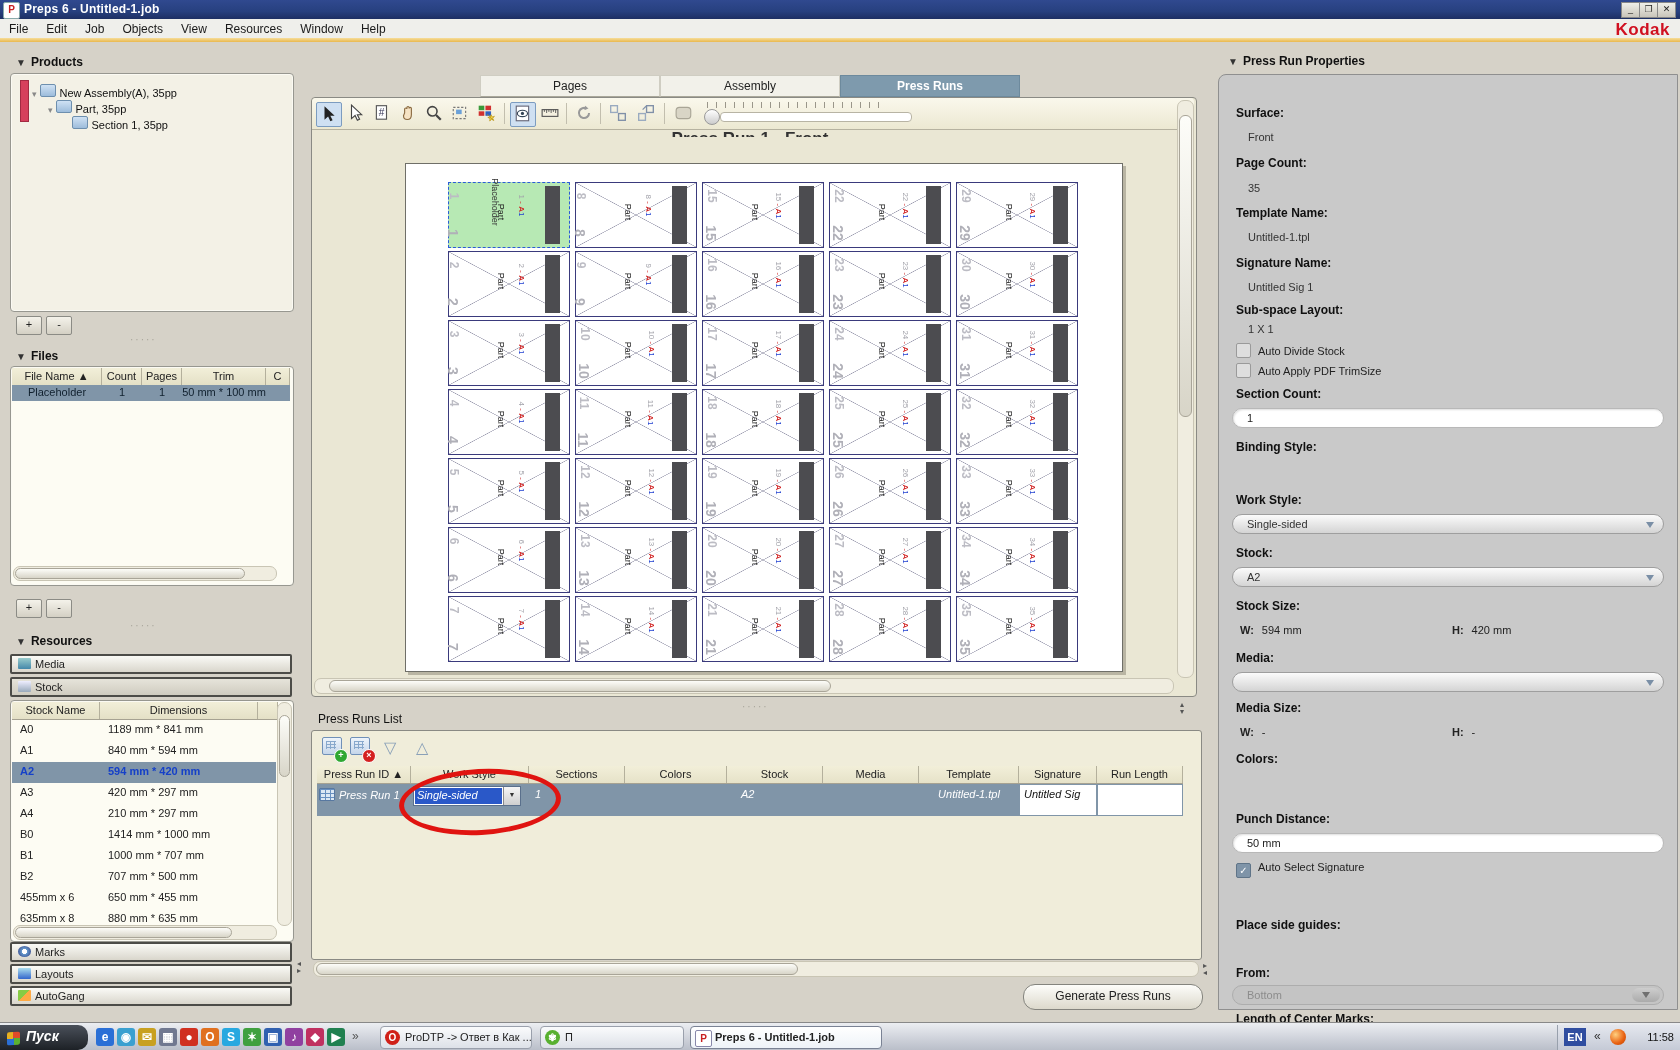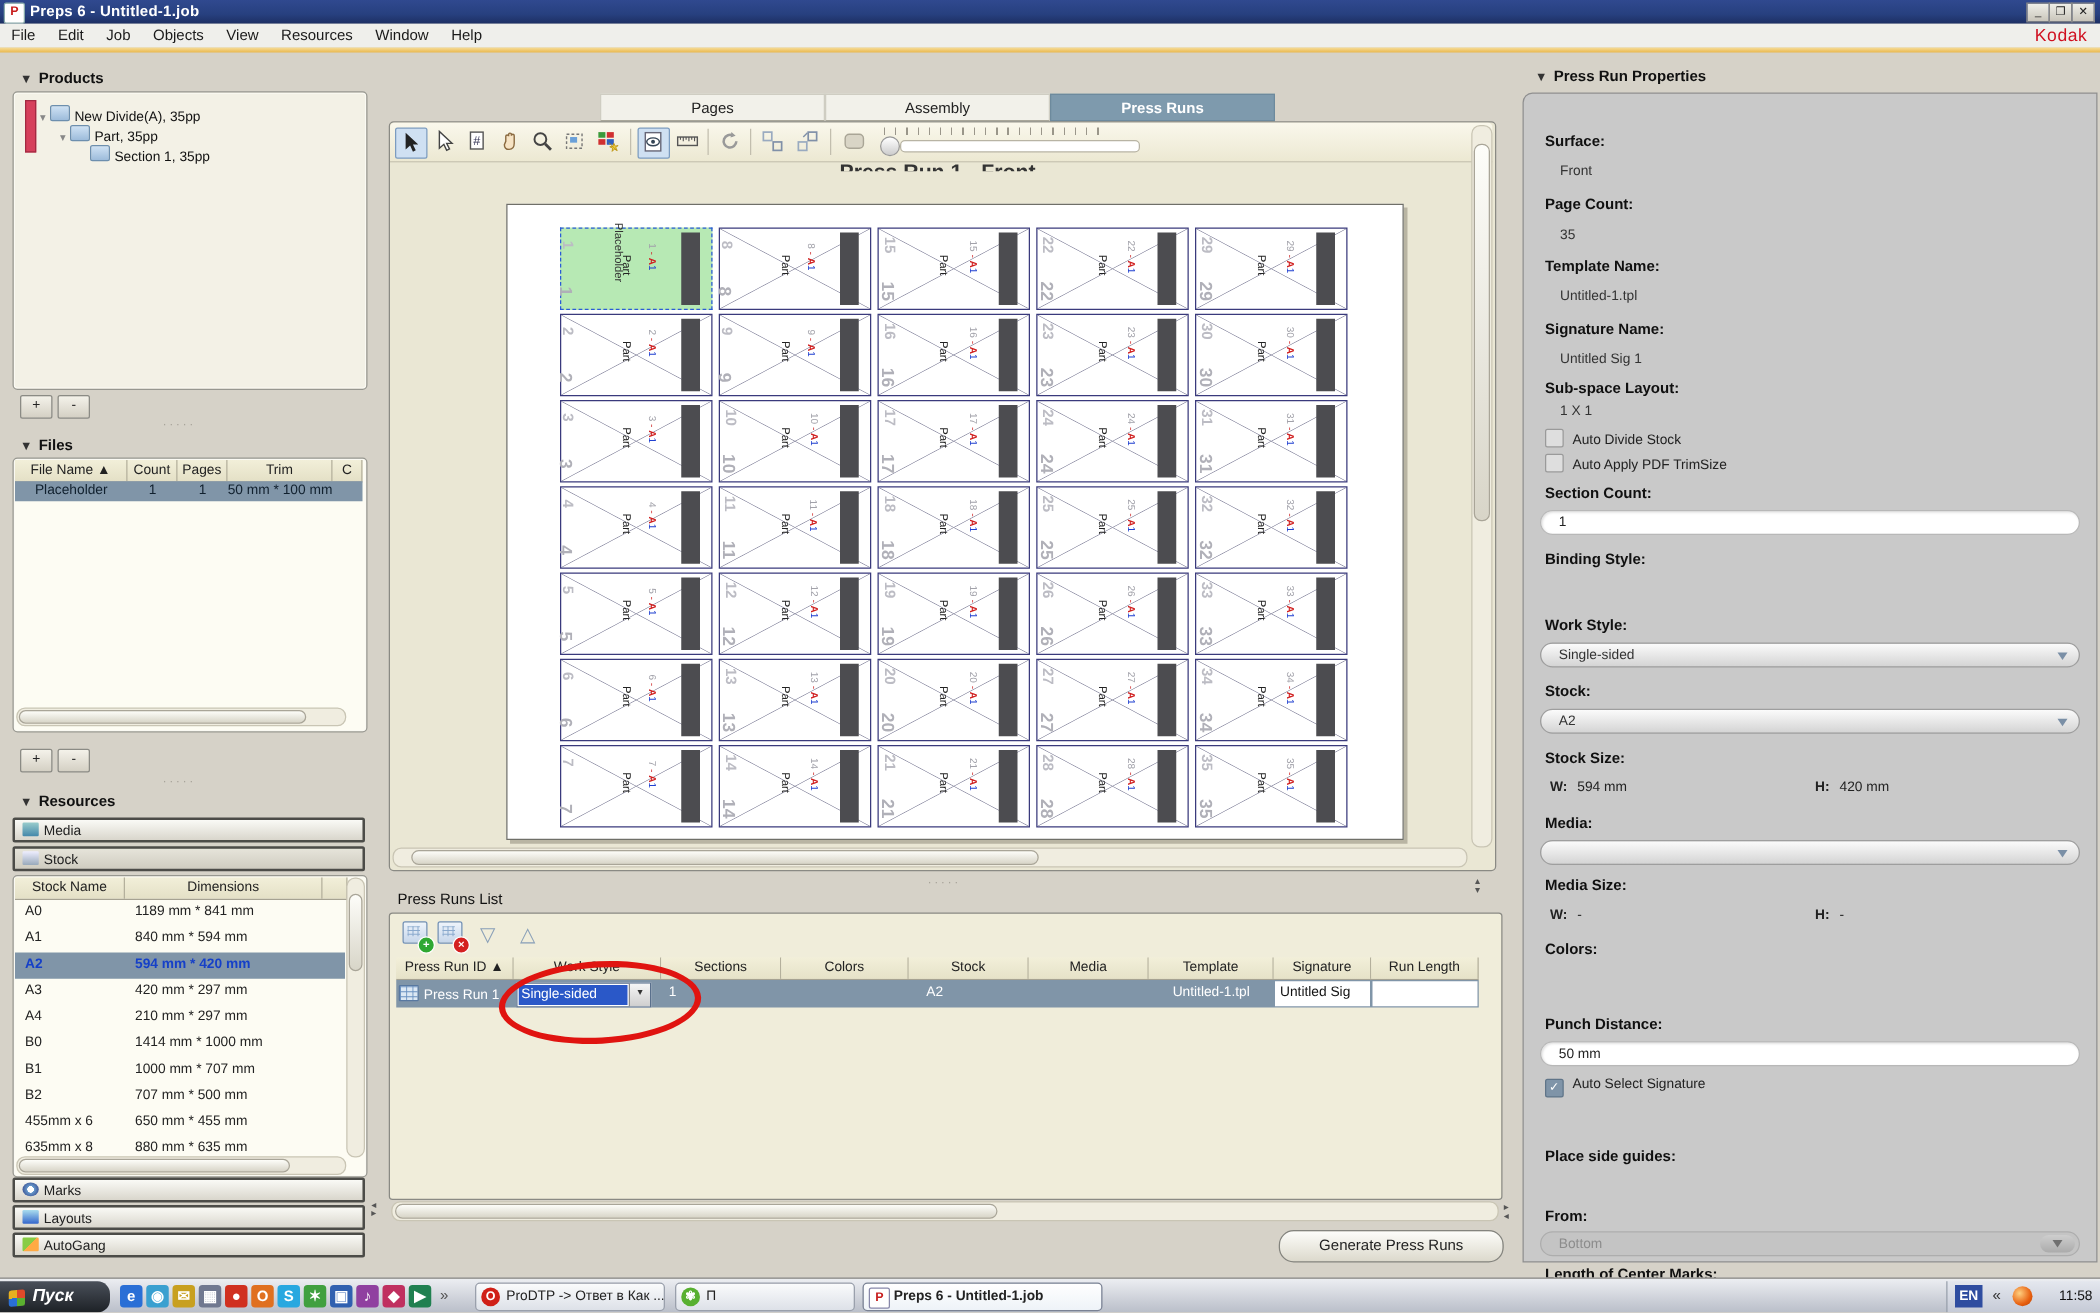--- a/index.html
+++ b/index.html
@@ -6,21 +6,21 @@
   #app{position:relative;width:1680px;height:1050px;overflow:hidden;background:#d6d2c8;}
   
   #titlebar{position:absolute;left:0;top:0;width:1680px;height:19px;background:linear-gradient(#30498f,#27407f 60%,#1d2f63);color:#fff;}
   #title-icon{position:absolute;left:3px;top:2px;width:15px;height:15px;background:#fff;border:1px solid #8aa;border-radius:2px;font-size:10px;font-weight:bold;color:#c82020;text-align:center;line-height:14px;}
   #title-text{position:absolute;left:24px;top:2px;font-size:12px;font-weight:bold;letter-spacing:.2px;}
   .win-btn{position:absolute;top:2px;width:17px;height:14px;background:linear-gradient(#efefe9,#c9c5ba);border:1px solid #888;font-size:9px;line-height:13px;text-align:center;color:#222;}
   
   #menubar{position:absolute;left:0;top:19px;width:1680px;height:19px;background:#efefeb;border-bottom:1px solid #d0cec4;}
   .menu-item{display:inline-block;padding:2px 9px 0 9px;font-size:12px;color:#1a1a1a;height:17px;}
   #gold-strip{position:absolute;left:0;top:38px;width:1680px;height:4px;background:linear-gradient(#f6dd9a,#e9b84e);}
-  #kodak{position:absolute;right:10px;top:20px;font-size:14px;font-weight:normal;color:#d01020;letter-spacing:.5px;}
+  #kodak{position:absolute;right:10px;top:20px;font-size:17px;font-weight:bold;color:#d01020;letter-spacing:.5px;}
   
   .sec-head{position:absolute;font-size:12px;font-weight:bold;color:#111;}
   .sec-head .tri{color:#333;font-size:10px;margin-right:5px;}
   .panel-box{position:absolute;background:#f3f1e6;border:1px solid #979790;border-radius:4px;box-shadow:inset 0 0 0 1px #fbfaf3;}
   .small-btn{position:absolute;width:24px;height:17px;background:linear-gradient(#f4f2ea,#d4d0c4);border:1px solid #8b8b85;font-size:11px;text-align:center;line-height:15px;color:#222;border-radius:2px;}
   .dots{position:absolute;color:#a8a49a;font-size:10px;letter-spacing:2px;}
   .sb-track-h{position:absolute;background:#f0ede0;border:1px solid #c9c5b4;border-radius:7px;}
   .sb-track-v{position:absolute;background:#f0ede0;border:1px solid #c9c5b4;border-radius:7px;}
   .sb-thumb{position:absolute;background:linear-gradient(#fdfdf9,#d8d5c8);border:1px solid #a9a598;border-radius:6px;}
   .tiny-arrows{position:absolute;font-size:8px;color:#555;line-height:7px;text-align:center;}
@@ -72,21 +72,21 @@
   .prl-tool{position:absolute;top:737px;width:22px;height:22px;}
   .prl-grid-ico{position:absolute;left:0;top:0;width:18px;height:16px;background:linear-gradient(#eef4fb,#c6d6ea);border:1px solid #7090b8;border-radius:2px;}
   .prl-grid-ico:before{content:"";position:absolute;left:3px;top:3px;width:10px;height:8px;background:
     linear-gradient(#88a8cc 1px,transparent 1px) 0 0/10px 3px,
     linear-gradient(90deg,#88a8cc 1px,transparent 1px) 0 0/4px 8px;}
   .badge{position:absolute;right:-4px;bottom:-4px;width:12px;height:12px;border-radius:50%;color:#fff;font-size:9px;font-weight:bold;text-align:center;line-height:11px;border:1px solid #fff;}
   .badge.add{background:#2fa832;} .badge.del{background:#d42020;}
   .tri-btn{position:absolute;font-size:16px;color:#8aa0b8;}
   #prl-head{left:317px;top:766px;}
   #prl-head .hc{background:linear-gradient(#f2efd9,#e6e2c8);}
-  #prl-row{position:absolute;left:317px;top:784px;display:flex;height:22px;background:#8095a8;}
+  #prl-row{position:absolute;left:317px;top:784px;display:flex;height:32px;background:#8095a8;font-style:italic;}
   #prl-row .rc{position:relative;font-size:11px;color:#fff;box-sizing:border-box;padding-top:4px;overflow:visible;white-space:nowrap;}
   .row-ico{display:inline-block;width:14px;height:11px;background:#dce8f4;border:1px solid #5878a0;border-radius:1px;margin:0 4px 0 2px;vertical-align:-2px;
     background-image:linear-gradient(#6890c0 1px,transparent 1px),linear-gradient(90deg,#6890c0 1px,transparent 1px);background-size:5px 4px;}
   .cell-white{position:absolute;left:1px;top:1px;right:1px;bottom:1px;background:#fff;color:#111;font-size:11px;padding:3px 0 0 4px;box-sizing:border-box;}
   #row-combo{position:absolute;left:2px;top:2px;width:106px;height:18px;background:#fff;border:1px solid #5a708c;display:flex;}
   #row-combo .ctext{flex:1;margin:1px;background:#2a58c8;color:#fff;font-size:11px;padding:1px 2px;white-space:nowrap;overflow:hidden;}
   #row-combo .dbtn{width:16px;background:linear-gradient(#f6f6f6,#cfcfcf);border-left:1px solid #8a8a8a;text-align:center;font-size:7px;color:#333;line-height:16px;}
   #annotation{position:absolute;left:399px;top:769px;width:152px;height:56px;border:5px solid #e01410;border-radius:50%;transform:rotate(-3deg);z-index:30;}
   #generate-btn{position:absolute;left:1023px;top:984px;width:178px;height:24px;border:1px solid #84847e;border-radius:12px;background:linear-gradient(#fdfdfa,#dcd9cc);font-size:12px;color:#222;text-align:center;line-height:23px;}
   
@@ -137,21 +137,21 @@
   </div>
 
   <div id="menubar"><span id="menu-items"><span class="menu-item">File</span><span class="menu-item">Edit</span><span class="menu-item">Job</span><span class="menu-item">Objects</span><span class="menu-item">View</span><span class="menu-item">Resources</span><span class="menu-item">Window</span><span class="menu-item">Help</span></span></div>
   <div id="gold-strip"></div>
   <div id="kodak">Kodak</div>
 
   <div class="sec-head" style="left:16px;top:55px;"><span class="tri">▼</span><span>Products</span></div>
   <div class="panel-box" style="left:10px;top:73px;width:282px;height:237px;"></div>
   <div id="prod-colorbar"></div>
   <div id="products-tree">
-      <div class="tree-row" style="top: 84px; left: 32px;"><span class="exp">▾</span><span class="t-ico"></span><span>New Divide(A), 35pp</span></div>
+      <div class="tree-row" style="top: 84px; left: 32px;"><span class="exp">▾</span><span class="t-ico"></span><span>New Assembly(A), 35pp</span></div>
       <div class="tree-row" style="top: 100px; left: 48px;"><span class="exp">▾</span><span class="t-ico"></span><span>Part, 35pp</span></div>
       <div class="tree-row" style="top: 116px; left: 64px;"><span class="exp" style="visibility:hidden">▾</span><span class="t-ico"></span><span>Section 1, 35pp</span></div>
     </div>
   <div class="small-btn" style="left:16px;top:316px;">+</div>
   <div class="small-btn" style="left:46px;top:316px;">-</div>
   <div class="dots" style="left:130px;top:334px;">·····</div>
 
   <div class="sec-head" style="left:16px;top:349px;"><span class="tri">▼</span><span>Files</span></div>
   <div class="panel-box" style="left:10px;top:366px;width:282px;height:218px;background:#fdfcf3;"></div>
   <div class="tbl-head" style="left:12px;top:368px;width:278px;" id="files-head">

